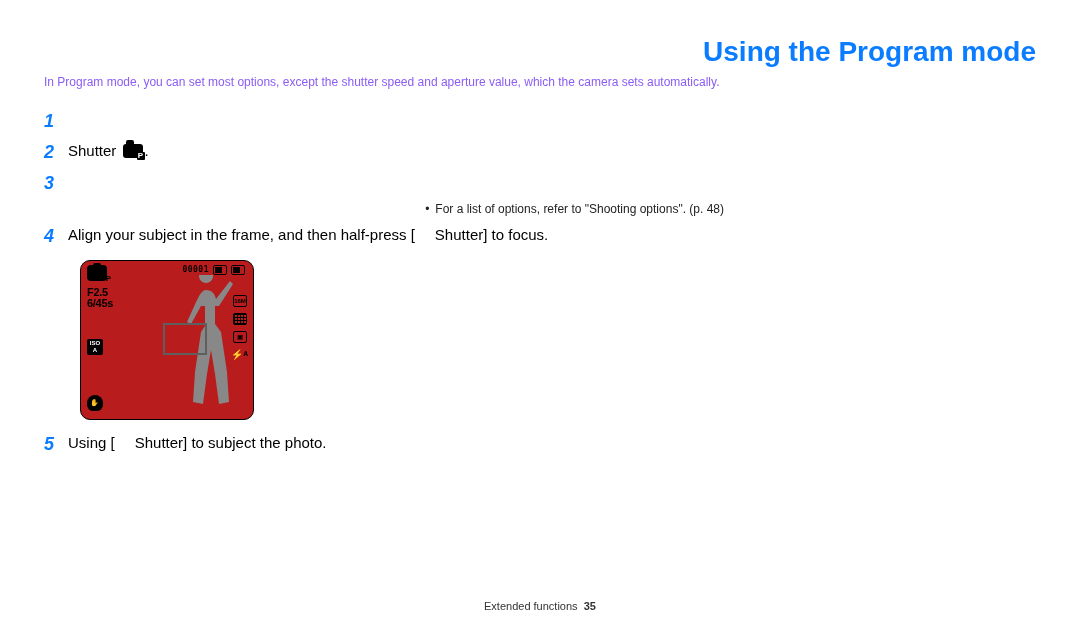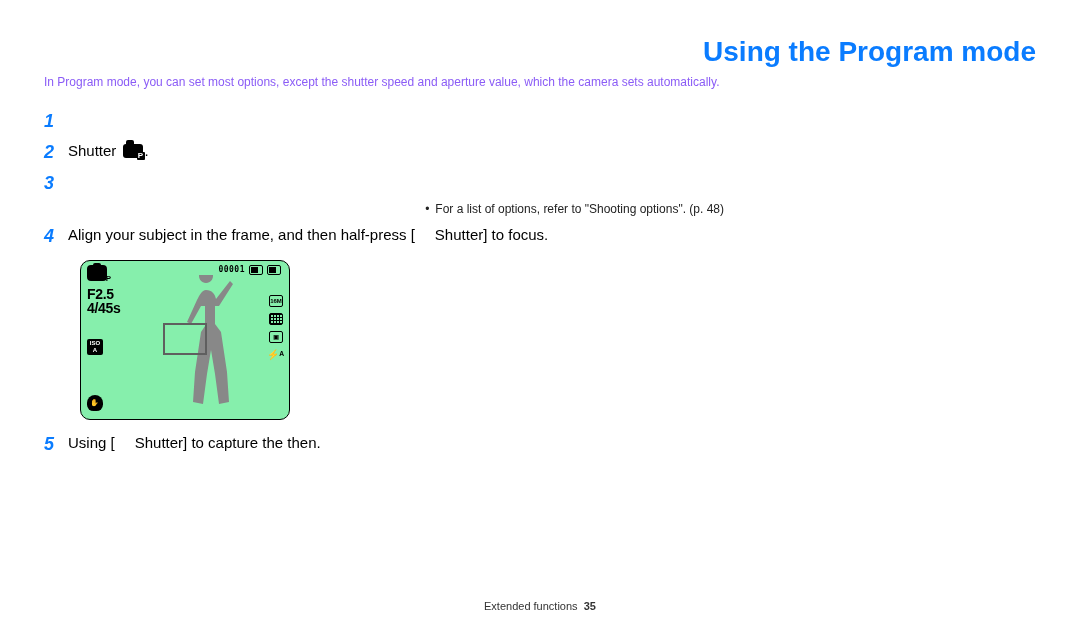--- a/index.html
+++ b/index.html
@@ -6,29 +6,29 @@
     html, body { width: 1080px; height: 630px; background: #fff; font-family: "Segoe UI", "Myriad Pro", Arial, sans-serif; color: #000; }
     .page { padding: 36px 44px 20px 44px; position: relative; height: 100%; }
     h1 { color: #0a7cff; font-size: 28px; font-weight: 700; margin-bottom: 6px; text-align: right; }
     .intro { font-size: 12px; color: #8b5cf6; line-height: 1.4; margin-bottom: 18px; }
     .steps { max-width: 680px; }
     .step { display: flex; align-items: flex-start; margin-bottom: 6px; }
     .step .num { color: #0a7cff; font-style: italic; font-weight: 600; font-size: 18px; width: 24px; flex-shrink: 0; line-height: 1.4; }
     .step .txt { font-size: 15px; line-height: 1.5; }
     .sub { font-size: 12px; color: #222; margin: 2px 0 8px 40px; text-align: right; }
     .bul { margin-right: 6px; }
-    .camera-screen { width: 210px; height: 160px; border: 1px solid #000; border-radius: 10px; margin: 10px 0 12px 36px; position: relative; background: #86efac; overflow: hidden; }
+    .camera-screen { width: 174px; height: 160px; border: 1px solid #000; border-radius: 10px; margin: 10px 0 12px 36px; position: relative; background: #b91c1c; overflow: hidden; }
     .cs-top { position: absolute; top: 4px; right: 8px; display: flex; gap: 4px; align-items: center; font-family: monospace; font-size: 8px; letter-spacing: 0.5px; font-weight: bold; }
     .cs-top .mini { display:inline-block; width:14px; height:10px; border:1px solid #000; border-radius:2px; position:relative; }
     .cs-top .mini::after{ content:""; position:absolute; inset:1px; background:linear-gradient(to right,#000 0 70%, transparent 70%);} 
     .cs-tl { position:absolute; top:4px; left:6px; }
     .mode-icon{ width:20px; height:16px; border:2px solid #000; border-radius:4px 4px 4px 4px; position:relative; background:#000; }
     .mode-icon::before{ content:""; position:absolute; top:-4px; left:4px; width:8px; height:4px; background:#000; border-radius:2px 2px 0 0; }
     .mode-icon::after{ content:"P"; position:absolute; right:-6px; bottom:-4px; font-size:8px; font-weight:bold; color:#000;}
-    .cs-left { position:absolute; top:26px; left:6px; font-family:"Arial Narrow","Arial",sans-serif; font-size:14px; font-weight:bold; line-height:1.05; letter-spacing:-0.3px; }
+    .cs-left { position:absolute; top:26px; left:6px; font-family:"Arial Narrow","Arial",sans-serif; font-size:11px; font-weight:bold; line-height:1.05; letter-spacing:-0.3px; }
     .iso-badge{ position:absolute; top:78px; left:6px; width:16px; height:16px; background:#000; color:#fff; font-size:6px; text-align:center; line-height:7px; border-radius:2px; font-weight:bold; padding-top:1px;}
     .hand{ position:absolute; bottom:8px; left:6px; width:16px; height:16px; background:#000; border-radius:50% 50% 40% 40%; color:#fff; font-size:7px; text-align:center; line-height:16px;}
     .right-icons{ position:absolute; right:6px; top:34px; display:flex; flex-direction:column; gap:6px; align-items:flex-end;}
     .ri{ width:14px; height:12px; border:1px solid #000; border-radius:2px; font-size:6px; text-align:center; line-height:10px; font-weight:bold;}
     .ri.grid{ background:repeating-linear-gradient(#000 0 1px, transparent 1px 3px), repeating-linear-gradient(90deg,#000 0 1px, transparent 1px 3px);}
     .flash{ font-size:10px; font-weight:bold; letter-spacing:-1px;}
     .focus-box { position:absolute; top:62px; left:82px; width:44px; height:32px; border:2px solid #5f5f5f; }
     .silhouette{ position:absolute; left:95px; top:14px; }
     .silhouette svg{ display:block; }
     .footer { position: absolute; bottom: 18px; left: 0; right: 0; text-align: center; font-size: 11px; color: #333; }
@@ -79,21 +79,21 @@
       <div class="cs-tl">
           <div class="mode-icon"></div>
         </div>
       <div class="cs-top">
         <span>00001</span>
         <span class="mini"></span>
         <span class="mini"></span>
       </div>
       <div class="cs-left">
         <div>F2.5</div>
-        <div>4/45s</div>
+        <div>6/45s</div>
       </div>
       <div class="iso-badge">
         <div>ISO</div>
         <div>A</div>
       </div>
       <div class="hand">✋</div>
 
       <div class="right-icons">
         <div class="ri">16M</div>
         <div class="ri grid"></div>
@@ -105,21 +105,21 @@
         <svg width="60" height="140" viewBox="0 0 60 140">
           <path fill="#888" d="M30 8 a7 7 0 1 1 0.01 0 M30 15 c6 0 9 4 10 9 l14 -18 3 3 -14 22 -4 0 0 18 6 8 6 40 2 30 -10 2 -4 -30 -4 -24 -4 24 -4 30 -10 -2 2 -30 6 -40 4 -6 0 -20 -4 0 -10 18 -4 -2 10 -22 c2 -4 5 -10 9 -10z"></path>
         </svg>
       </div>
       <div class="focus-box"></div>
     </div>
 
     <div class="step">
       <span class="num">5</span>
       <span class="txt">
-        <span>Using [</span><span class="bold">Shutter</span><span>] to capture the then.</span>
+        <span>Using [</span><span class="bold">Shutter</span><span>] to subject the photo.</span>
       </span>
     </div>
 
   </div>
 
   <div class="footer">
     <span>Extended functions</span>&nbsp;&nbsp;<b>35</b>
   </div>
 
 </div>

